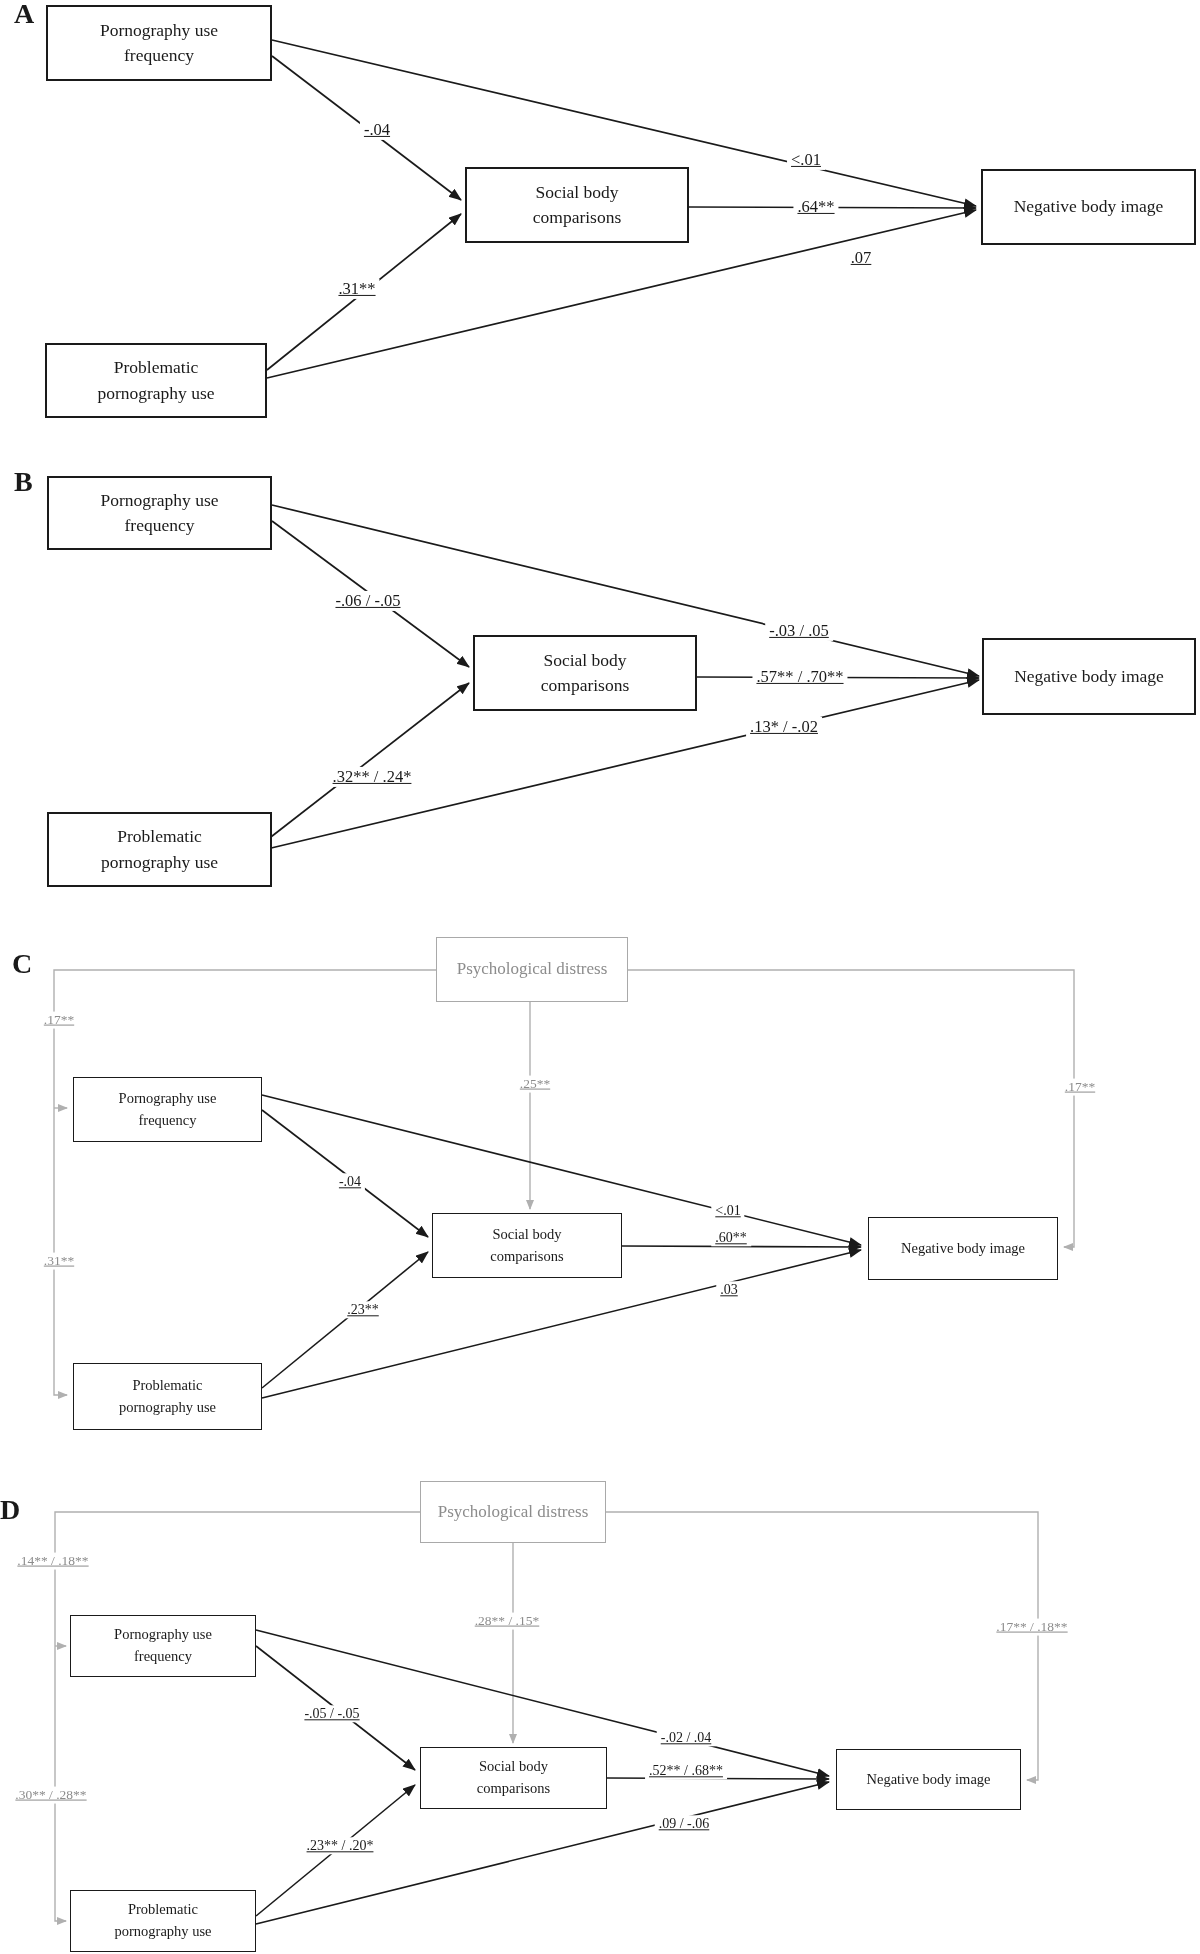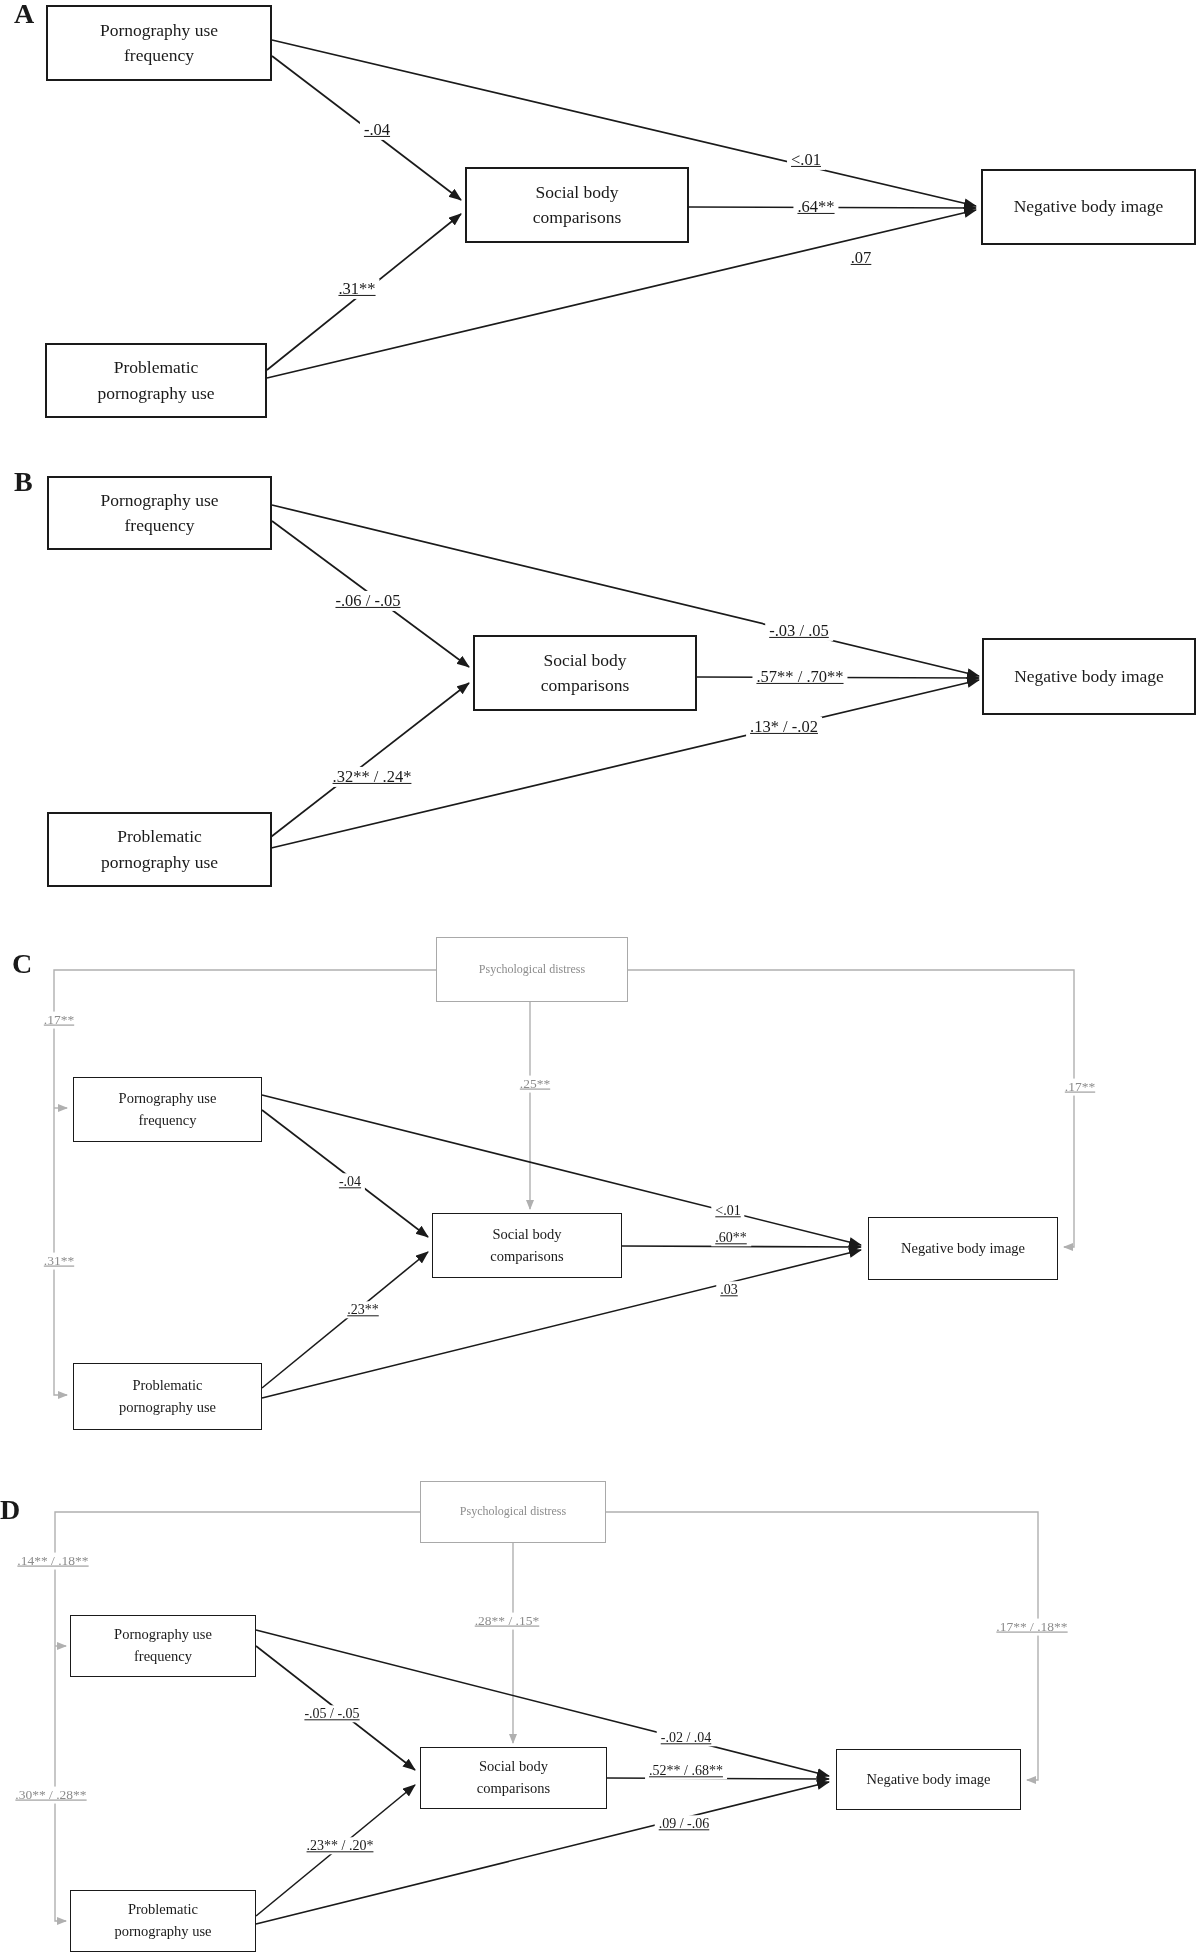--- a/index.html
+++ b/index.html
@@ -12,21 +12,21 @@
   .panel-letter{
     position:absolute;z-index:4;font-weight:bold;font-size:28px;line-height:1;
   }
   .box{
     position:absolute;z-index:3;background:#ffffff;border:2.4px solid #1a1a1a;
     display:flex;align-items:center;justify-content:center;text-align:center;
     box-sizing:border-box;font-size:17.5px;line-height:1.45;
   }
   .box span{white-space:pre-line;}
   .box.small{border-width:1.6px;font-size:14.5px;line-height:1.5;}
-  .box.gray{border:1.5px solid #a9a9a9;color:#8c8c8c;font-size:12px;}
+  .box.gray{border:1.5px solid #a9a9a9;color:#8c8c8c;font-size:17px;}
   .coef{
     position:absolute;z-index:2;transform:translate(-50%,-50%);
     background:#ffffff;padding:1px 4px;font-size:16.5px;line-height:1.1;white-space:nowrap;text-decoration:underline;
   }
   .coef.small{font-size:14px;}
   .coef.gray{color:#8c8c8c;font-size:13.5px;}
 </style>
 </head>
 <body>
 

